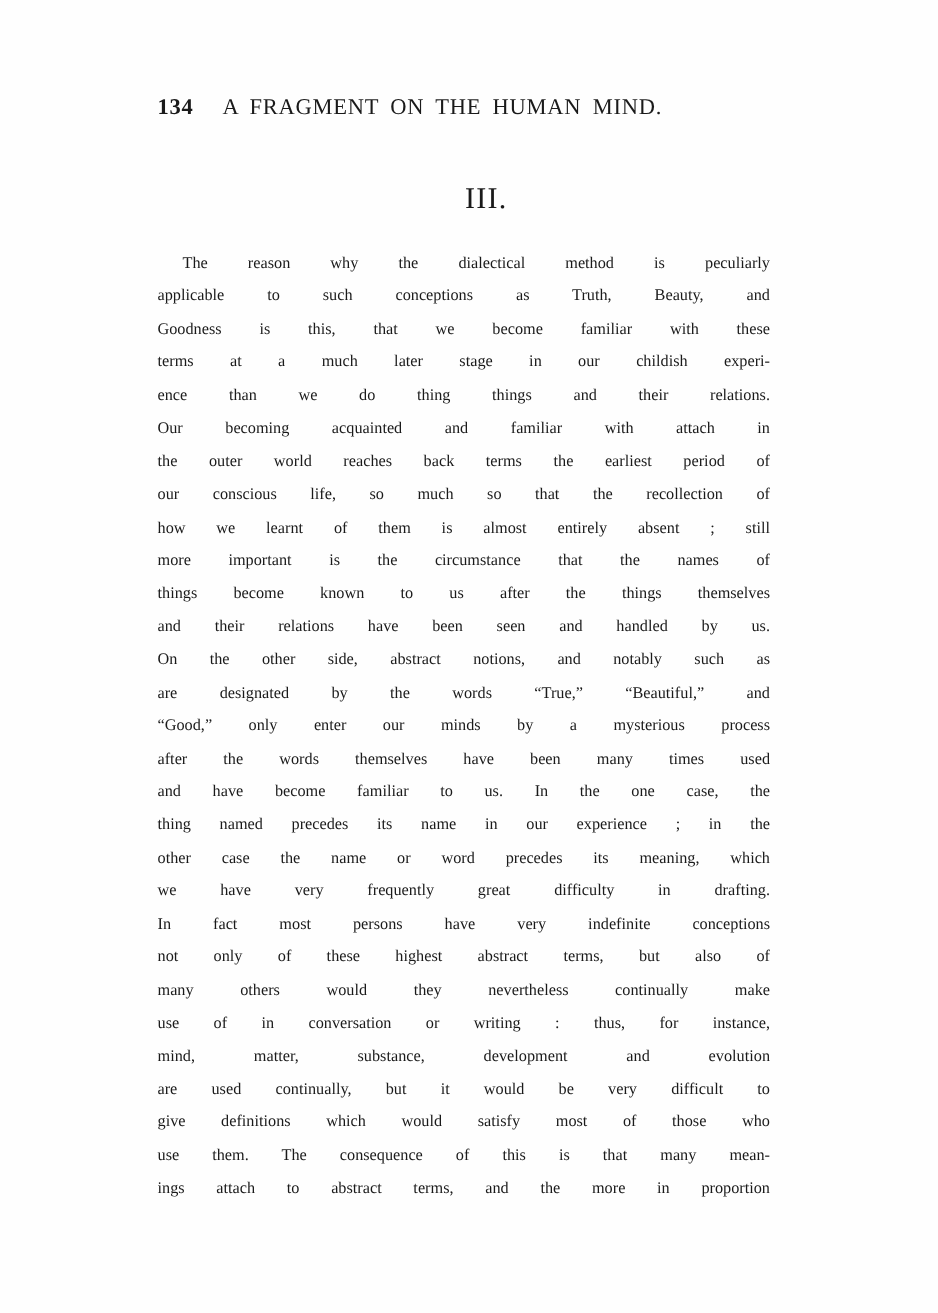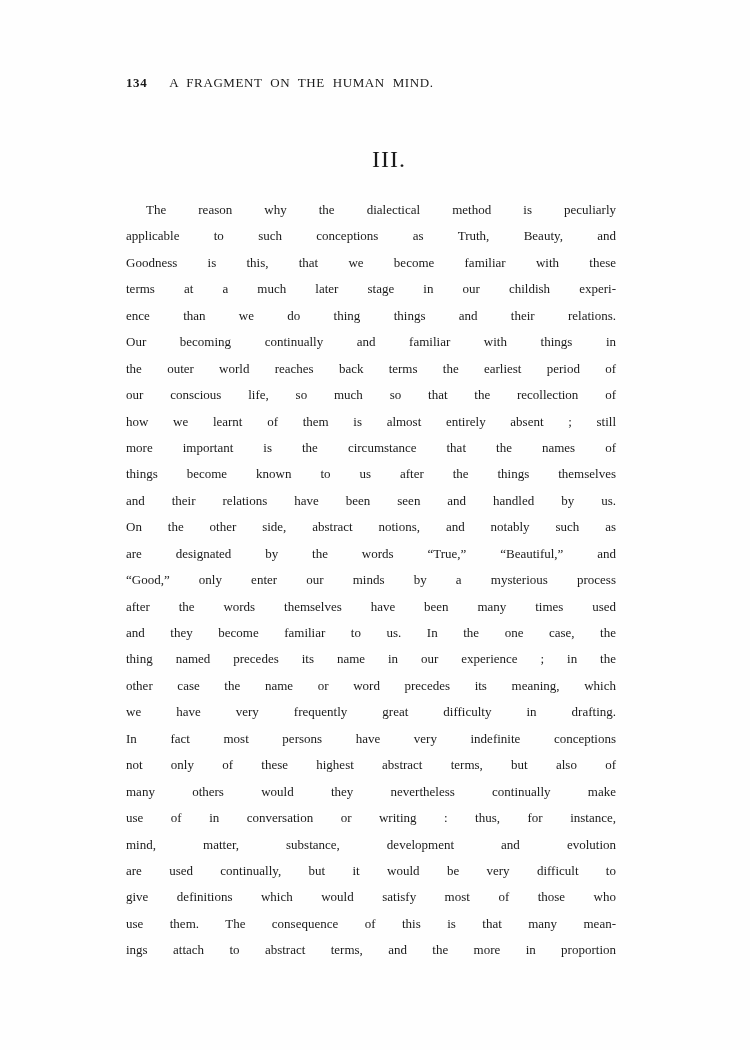--- a/index.html
+++ b/index.html
@@ -19,21 +19,21 @@
     position: absolute;
     left: 0; top: 0;
     width: 750px; height: 1050px;
     background: #fefefe;
   }
   .running-head {
     position: absolute;
     left: 126px;
     top: 75px;
     width: 480px;
-    font-size: 13px;
+    font-size: 18px;
     letter-spacing: 0.6px;
     white-space: nowrap;
   }
   .running-head .page-number {
     font-weight: bold;
     margin-right: 18px;
   }
   .running-head .title {
     word-spacing: 4px;
   }
@@ -97,21 +97,21 @@
     <div class="line">
         <span>Goodness is this, that we become familiar with these</span>
       </div>
     <div class="line">
         <span>terms at a much later stage in our childish experi-</span>
       </div>
     <div class="line">
         <span>ence than we do thing things and their relations.</span>
       </div>
     <div class="line">
-        <span>Our becoming continually and familiar with things in</span>
+        <span>Our becoming acquainted and familiar with attach in</span>
       </div>
     <div class="line">
         <span>the outer world reaches back terms the earliest period of</span>
       </div>
     <div class="line">
         <span>our conscious life, so much so that the recollection of</span>
       </div>
     <div class="line">
         <span>how we learnt of them is almost entirely absent ; still</span>
       </div>
@@ -130,21 +130,21 @@
     <div class="line">
         <span>are designated by the words “True,” “Beautiful,” and</span>
       </div>
     <div class="line">
         <span>“Good,” only enter our minds by a mysterious process</span>
       </div>
     <div class="line">
         <span>after the words themselves have been many times used</span>
       </div>
     <div class="line">
-        <span>and they become familiar to us.  In the one case, the</span>
+        <span>and have become familiar to us.  In the one case, the</span>
       </div>
     <div class="line">
         <span>thing named precedes its name in our experience ; in the</span>
       </div>
     <div class="line">
         <span>other case the name or word precedes its meaning, which</span>
       </div>
     <div class="line">
         <span>we have very frequently great difficulty in drafting.</span>
       </div>

